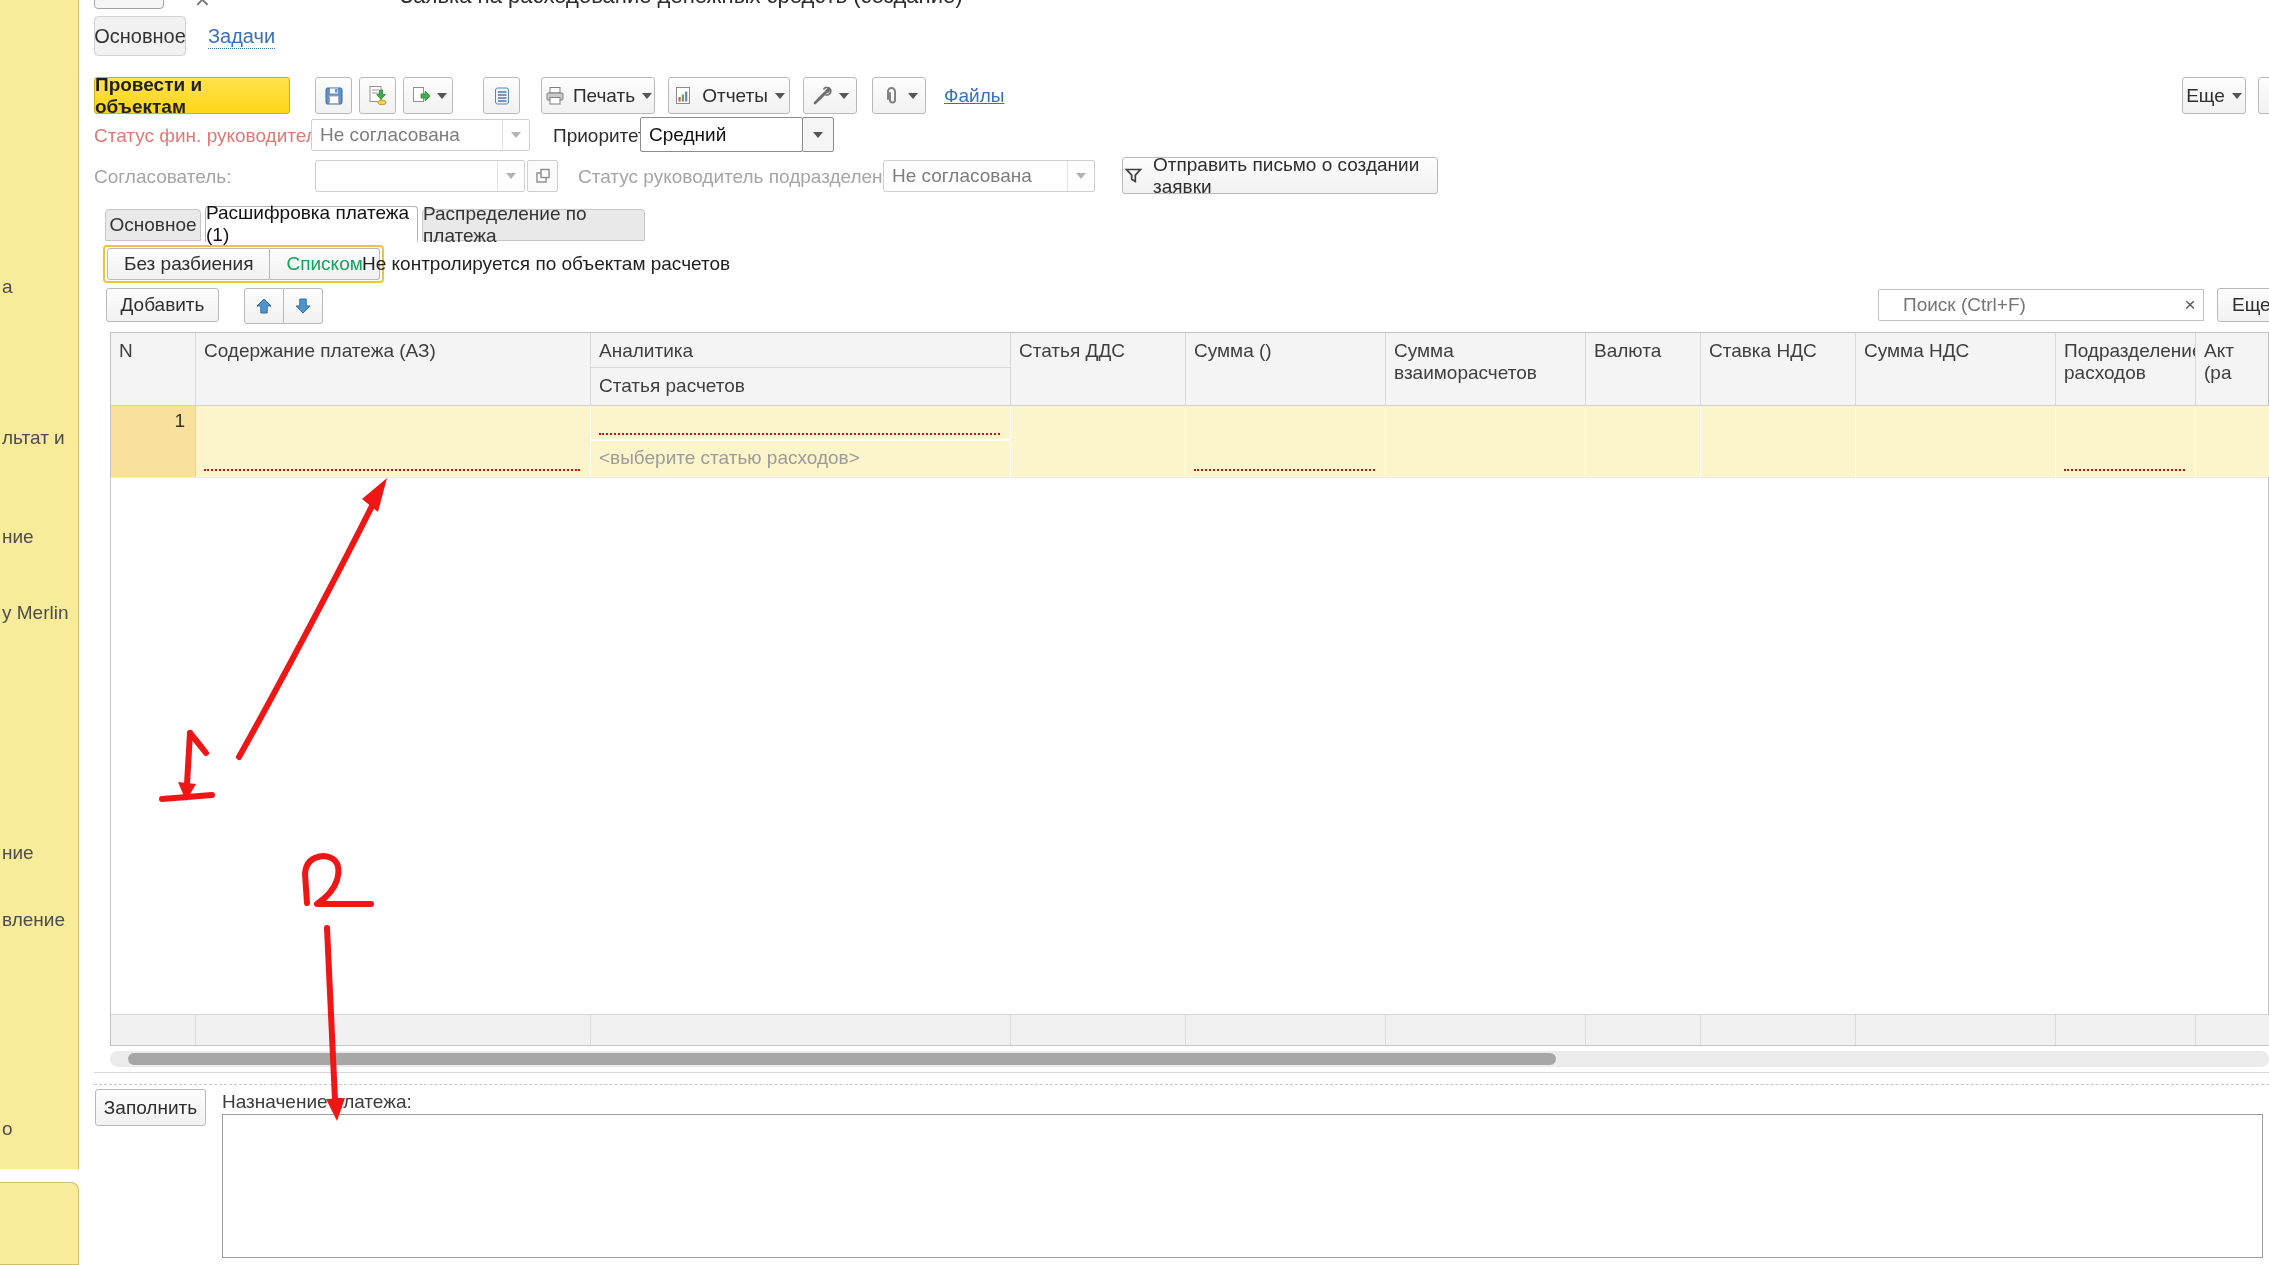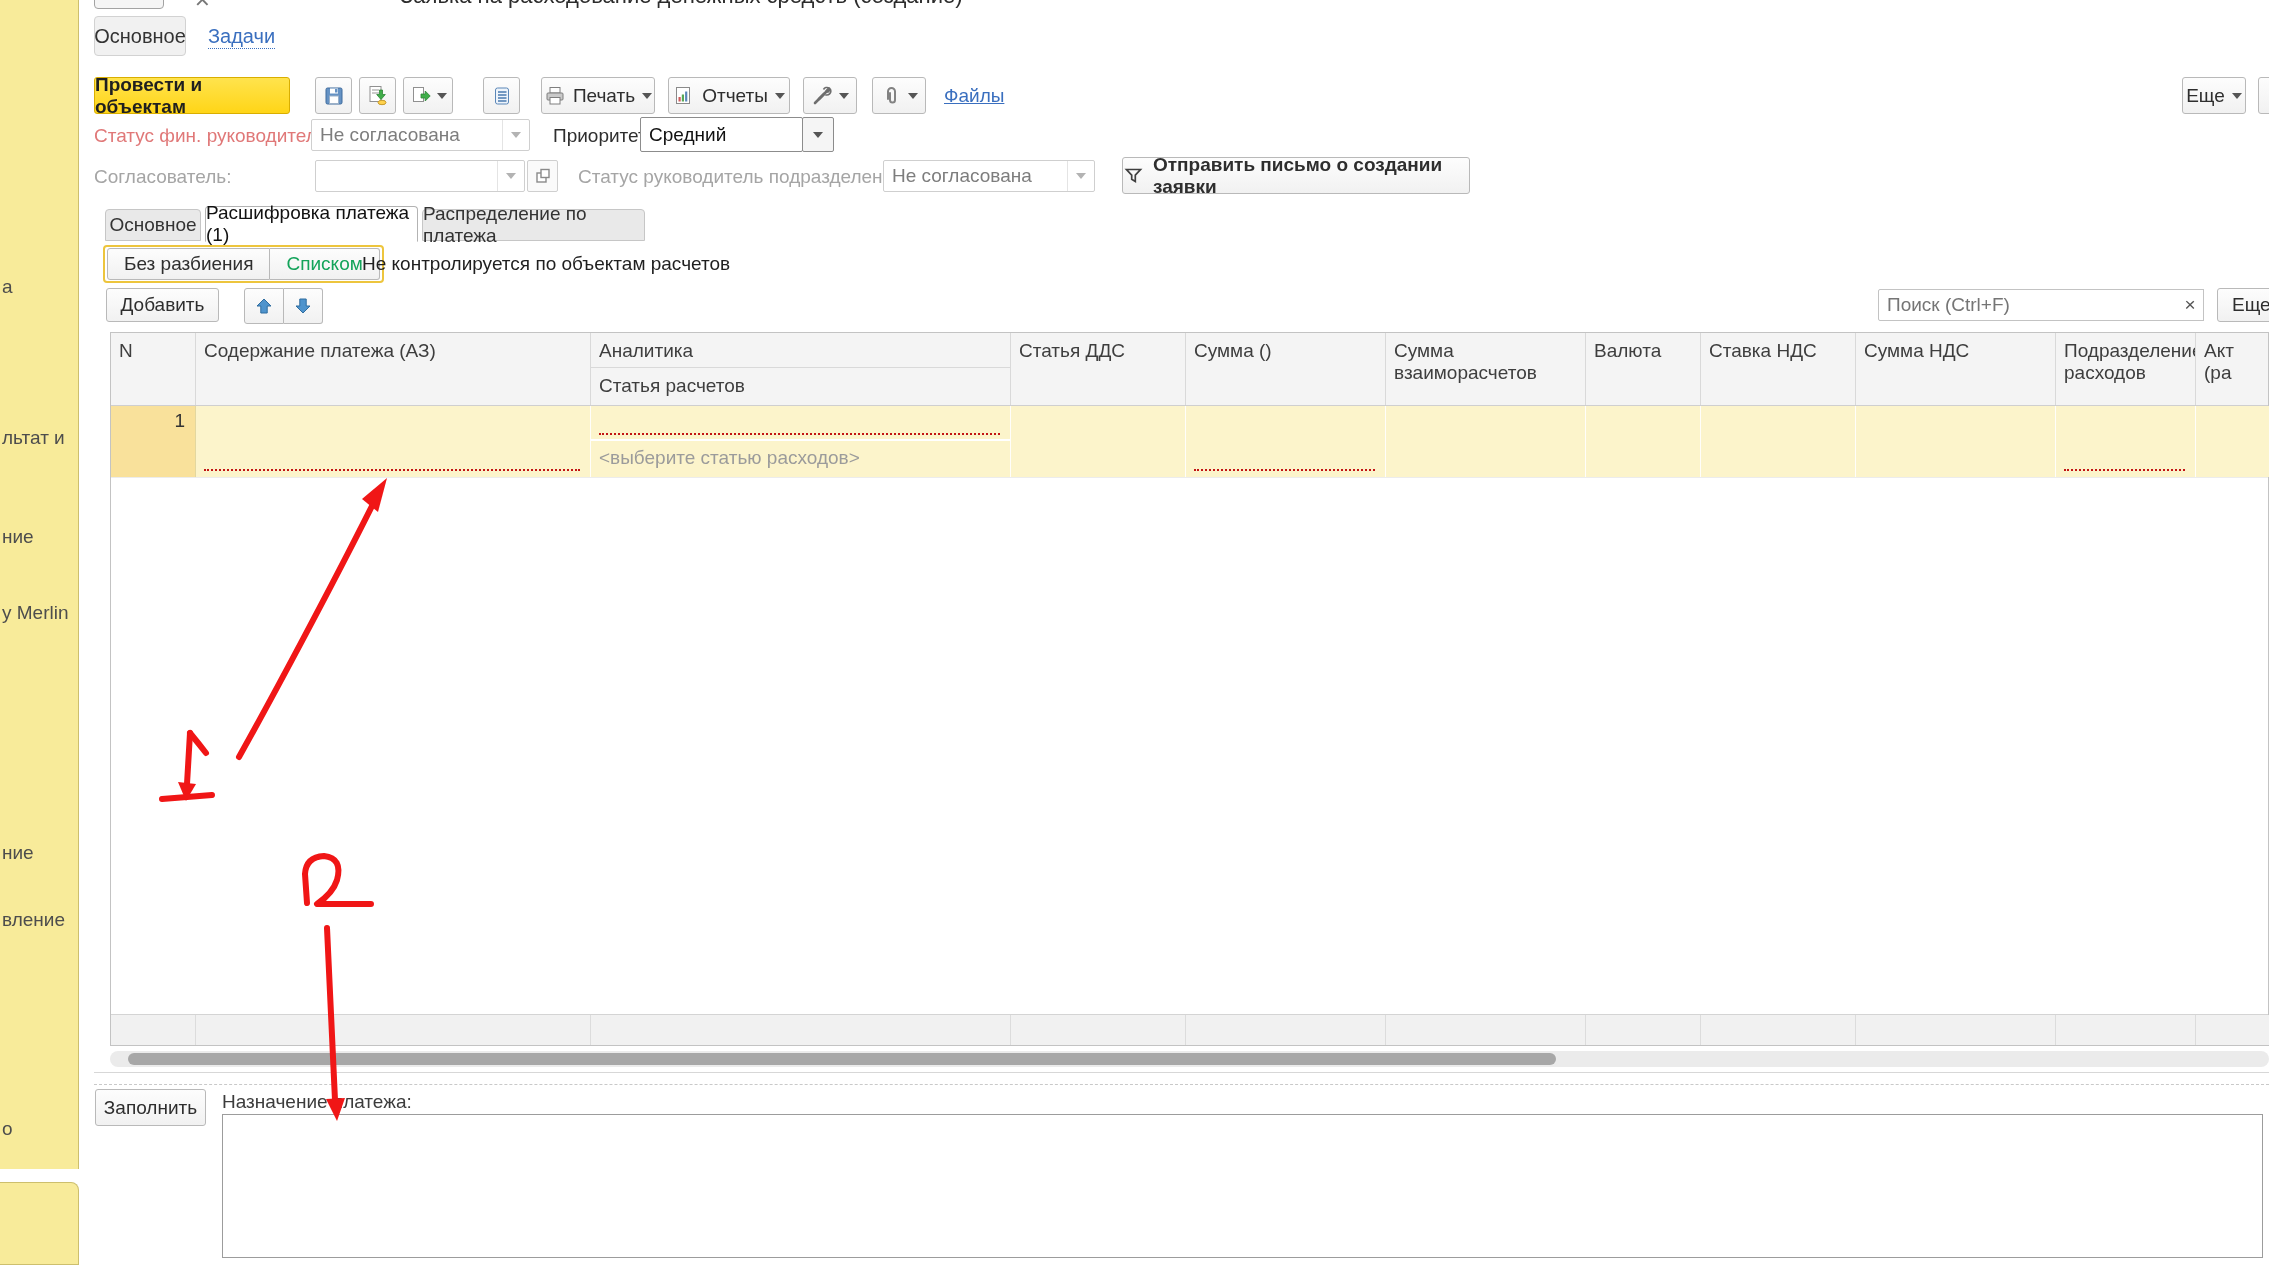--- a/index.html
+++ b/index.html
@@ -196,21 +196,21 @@
         </svg>
     </span>
   </div>
   <span class="abs lbl" style="left:578px;top:166px;color:#a5a5a5;">Статус руководитель подразделения:</span>
   <div class="abs combo" style="left:883px;top:160px;width:212px;height:32px;">
     <span class="val" style="color:#7d7d7d;">Не согласована</span>
     <span class="arr">
         <span class="caret dim"></span>
       </span>
   </div>
-  <div class="abs btn" style="left:1122px;top:157px;width:348px;height:37px;gap:9px;font-weight:bold;">
+  <div class="abs btn" style="left:1122px;top:157px;width:316px;height:37px;gap:9px;">
     <span>
       <svg width="21" height="21" viewBox="0 0 21 21">
           <path d="M3.5 4.5 h14 l-5.2 5.6 v6.4 l-3.6 -2.2 v-4.2 Z" fill="none" stroke="#3f3f3f" stroke-width="1.7"></path>
         </svg>
     </span>
     <span>Отправить письмо о создании заявки</span>
   </div>
 
   <div class="abs tab-inactive" style="left:105px;top:209px;width:96px;height:32px;">
     <span>Основное</span>
@@ -244,21 +244,21 @@
       </span>
     </div>
     <div class="btn" style="width:38px;height:34px;border-left:none;border-radius:0 3px 3px 0;">
       <span>
         <svg width="20" height="20" viewBox="0 0 20 20">
             <path d="M10 17 L3 10 H6.8 V3 H13.2 V10 H17 Z" fill="#4f94cd" stroke="#2f6da0"></path>
           </svg>
       </span>
     </div>
   </div>
-  <input class="abs" type="text" style="left: 1878px; top: 289px; width: 300px; height: 32px; border: 1px solid rgb(195, 195, 195); border-radius: 2px 0px 0px 2px; padding: 0px 8px; font-size: 19px; color: #737373; outline: none; box-sizing: border-box;" placeholder="Поиск (Ctrl+F)">
+  <input class="abs" type="text" style="left: 1878px; top: 289px; width: 300px; height: 32px; border: 1px solid rgb(195, 195, 195); border-radius: 2px 0px 0px 2px; padding: 0px 24px; font-size: 19px; color: #737373; outline: none; box-sizing: border-box;" placeholder="Поиск (Ctrl+F)">
   <div class="abs" style="left:2177px;top:289px;width:27px;height:32px;border:1px solid #c3c3c3;border-left:none;background:#fff;display:flex;align-items:center;justify-content:center;font-size:19px;color:#555;">
     <span>×</span>
   </div>
   <div class="abs btn" style="left:2217px;top:288px;width:84px;height:34px;gap:7px;justify-content:flex-start;padding-left:14px;">
     <span>Еще</span>
 
   </div>
 
   <div class="abs" style="left:110px;top:332px;width:2159px;height:714px;border:1px solid #c3c3c3;background:#fff;display:flex;flex-direction:column;">
 

